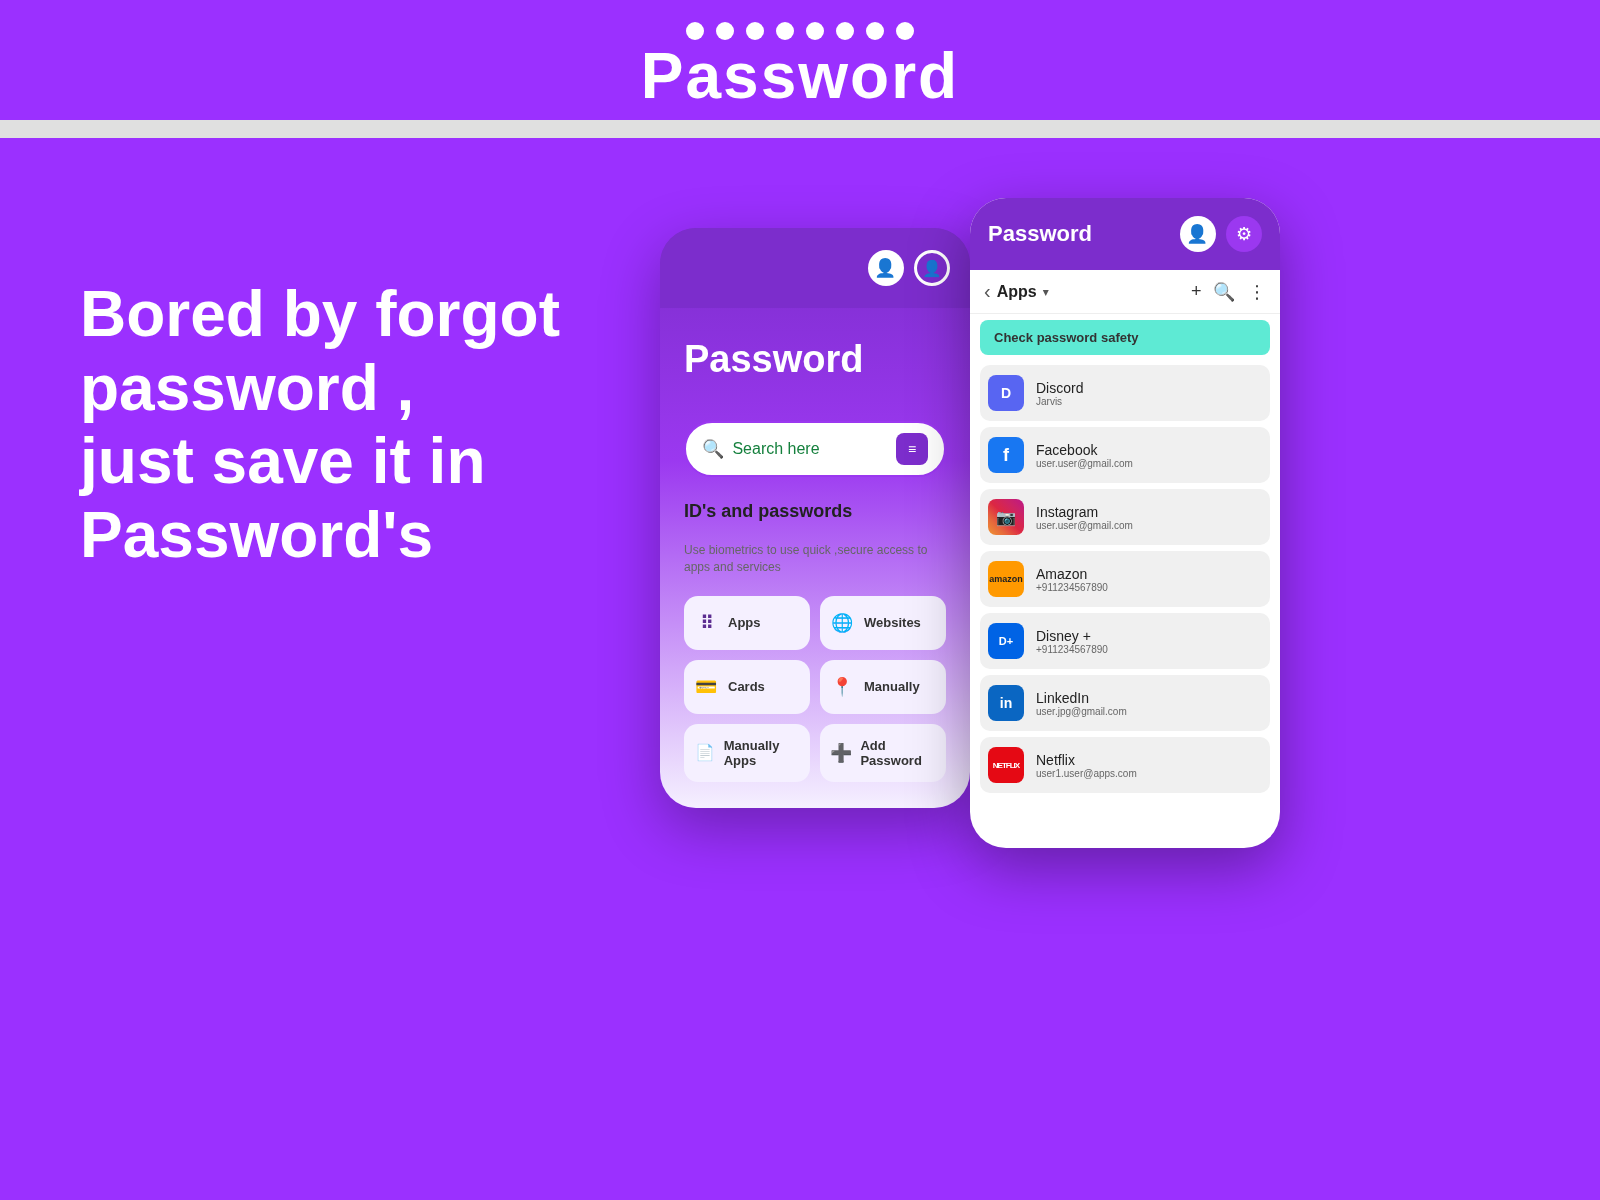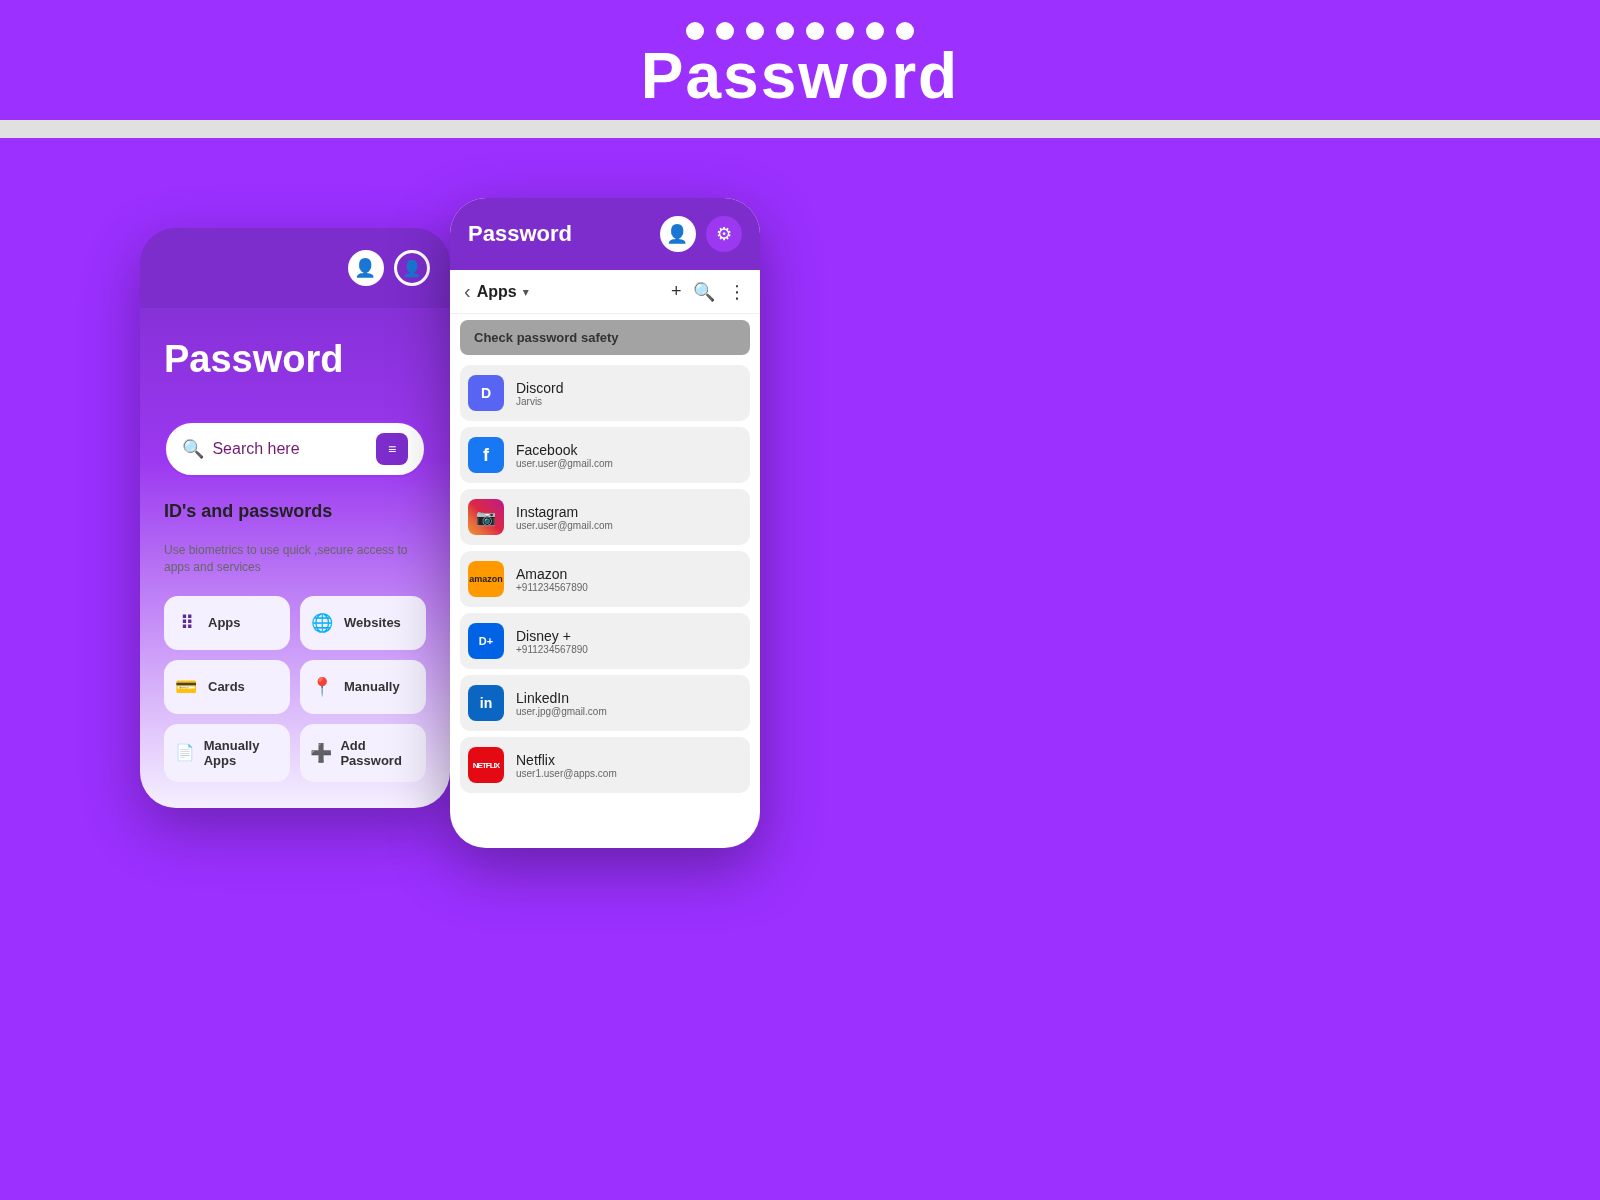--- a/index.html
+++ b/index.html
@@ -145,21 +145,21 @@
       align-items: center;
       padding: 10px 16px;
       gap: 8px;
       margin-bottom: 24px;
     }
     .search-icon-svg {
       color: #9b38f0;
       font-size: 18px;
     }
     .search-text {
-      color: #701a75;
+      color: #15803d;
       font-size: 16px;
     }
     .filter-icon {
       margin-left: auto;
       width: 32px;
       height: 32px;
       background: #7c2dcc;
       border-radius: 8px;
       display: flex;
       align-items: center;
@@ -266,21 +266,21 @@
       display: flex;
       gap: 12px;
       align-items: center;
     }
     .nav-action-icon {
       font-size: 18px;
       color: #333;
     }
 
     .check-password-banner {
-      background: #a3a3a3;
+      background: #5eead4;
       padding: 10px 14px;
       font-size: 13px;
       font-weight: 600;
       color: #333;
       margin: 6px 10px;
       border-radius: 8px;
     }
 
     .app-list {
       padding: 4px 10px;
@@ -349,20 +349,28 @@
     <div class="dot"></div>
     <div class="dot"></div>
   </div>
   <div class="top-title">Password</div>
 </div>
 
 <div class="divider-bar"></div>
 
 <div class="main-content">
 
+  <div class="left-text">
+    <h1>
+      <span>Bored by forgot</span><br>
+      <span>password ,</span><br>
+      <span>just save it in</span><br>
+      <span>Password's</span>
+    </h1>
+  </div>
 
   <div class="phones-container">
 
     <div class="phone-back">
       <div class="phone-back-header">
         <div class="avatar-circle">👤</div>
         <div class="avatar-circle-outline">👤</div>
       </div>
       <div class="phone-back-title">Password</div>
       <div class="phone-back-body">

